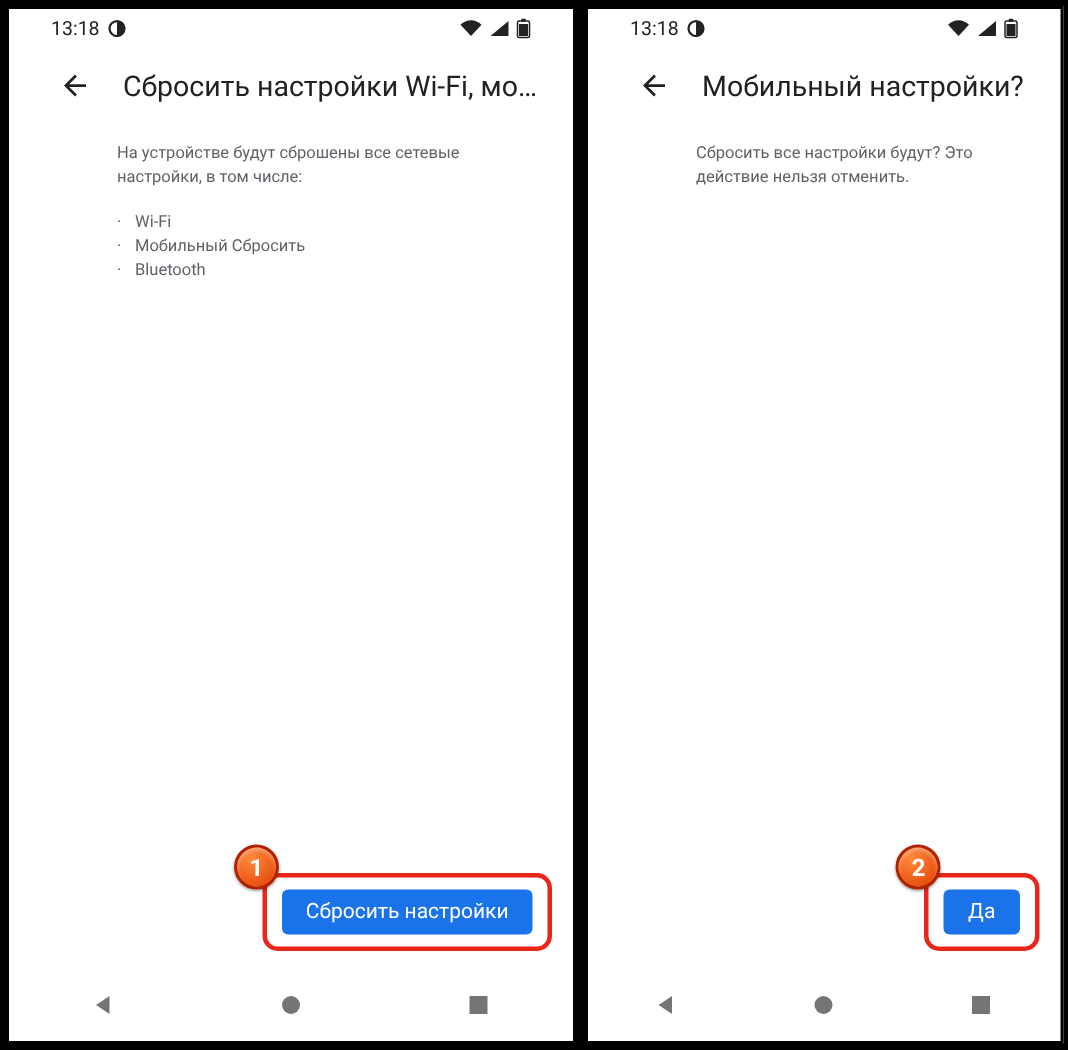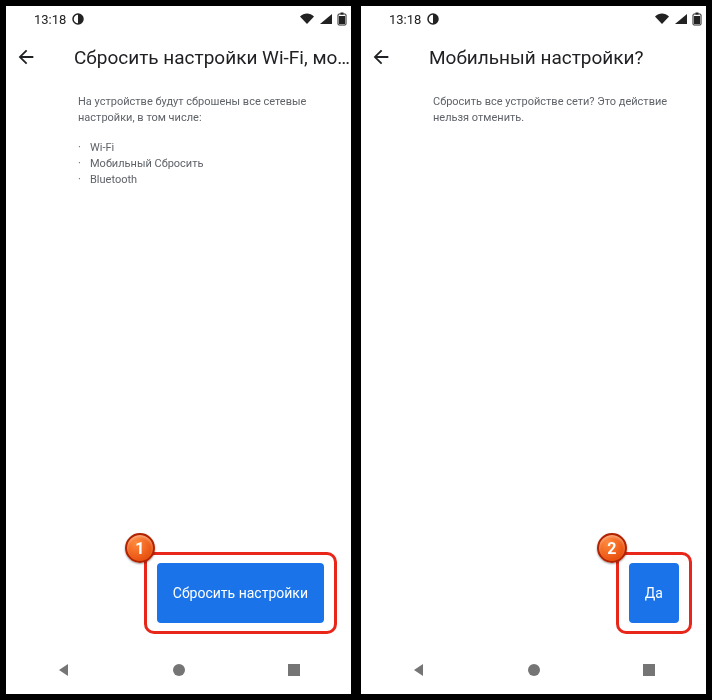--- a/index.html
+++ b/index.html
@@ -24,33 +24,32 @@
     border: 2px solid #000;
     display: flex;
     flex-direction: column;
     position: relative;
   }
   .status-bar {
     height: 26px;
     display: flex;
     align-items: center;
     justify-content: space-between;
-    padding: 0 4px;
+    padding: 0 28px;
     font-size: 13px;
     color: #222;
-    margin-left: 24px;
   }
   .status-left { display: flex; align-items: center; gap: 6px; }
   .status-right { display: flex; align-items: center; gap: 4px; }
   .app-bar {
     height: 50px;
     display: flex;
     align-items: center;
-    padding: 0 0;
-    gap: 28px;
+    padding: 0 24px;
+    gap: 12px;
   }
   .back-btn {
     width: 40px; height: 40px;
     display: flex; align-items: center; justify-content: center;
     cursor: pointer;
   }
   .app-title {
     font-size: 19px;
     color: #202124;
     font-weight: 400;
@@ -78,21 +77,21 @@
     border: 3px solid #e8271a;
     border-radius: 10px;
     padding: 8px 10px;
     display: inline-block;
     position: relative;
   }
   .primary-btn {
     background: #1a73e8;
     color: #fff;
     font-size: 14px;
-    padding: 22px 16px;
+    padding: 7px 16px;
     border-radius: 4px;
     cursor: pointer;
     user-select: none;
   }
   .step-badge {
     position: absolute;
     width: 30px; height: 30px;
     border-radius: 50%;
     background: radial-gradient(circle at 35% 30%, #ff8a3c, #e03c00);
     border: 2px solid #b02200;
@@ -227,21 +226,21 @@
     <div class="app-bar">
       <div class="back-btn">
         <svg width="22" height="22" viewBox="0 0 24 24">
             <path d="M20 11H7.8l5.6-5.6L12 4l-8 8 8 8 1.4-1.4L7.8 13H20z" fill="#202124"></path>
           </svg>
       </div>
       <div class="app-title">Мобильный настройки?</div>
     </div>
 
     <div class="content">
-      <div>Сбросить все устройстве сети? Это действие нельзя отменить.</div>
+      <div>Сбросить все настройки будут? Это действие нельзя отменить.</div>
     </div>
 
     <div class="action-area">
       <div class="callout">
         <div class="step-badge">2</div>
         <div class="primary-btn">Да</div>
       </div>
     </div>
 
     <div class="nav-bar">

